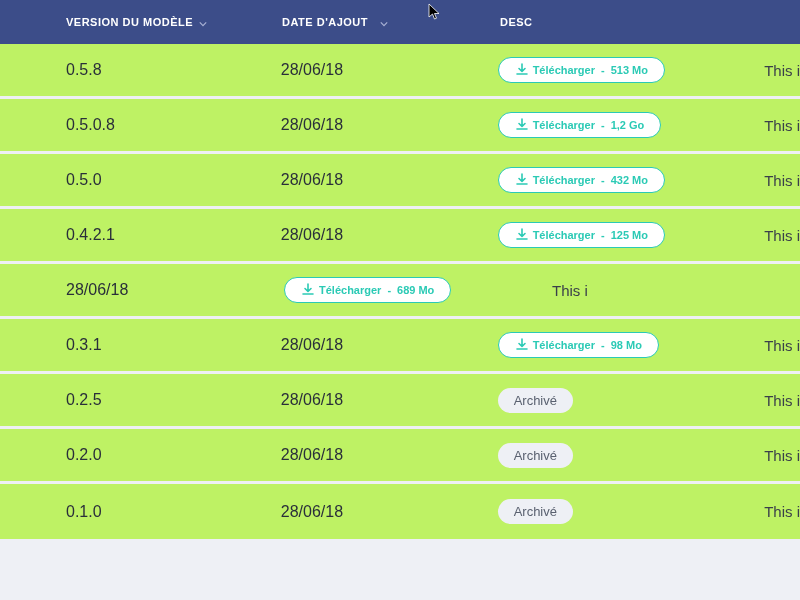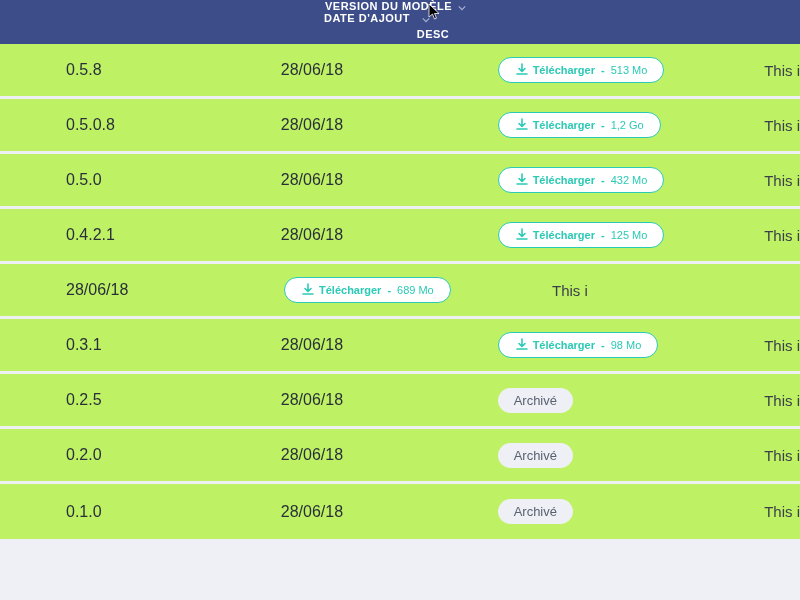--- a/index.html
+++ b/index.html
@@ -9,21 +9,20 @@
       width: 800px;
       height: 600px;
       overflow: hidden;
     }
     .header {
       background: #3c4d89;
       height: 44px;
       display: flex;
       align-items: center;
       padding-left: 66px;
-      flex-direction: column;
     }
     .header-col {
       color: #fff;
       font-size: 11px;
       font-weight: 600;
       letter-spacing: 0.5px;
       display: flex;
       align-items: center;
       gap: 6px;
     }
@@ -78,21 +77,21 @@
       background: #fff;
       cursor: pointer;
     }
     .dl-icon {
       display: inline-flex;
       width: 14px;
       height: 14px;
     }
     .dl-size {
       color: #2bcab5;
-      font-weight: 400;
+      font-weight: 700;
     }
     .dl-dash {
       color: #2bcab5;
       margin: 0 2px;
     }
     .archived {
       display: inline-block;
       background: #eef0f5;
       color: #5a6170;
       font-size: 13px;

